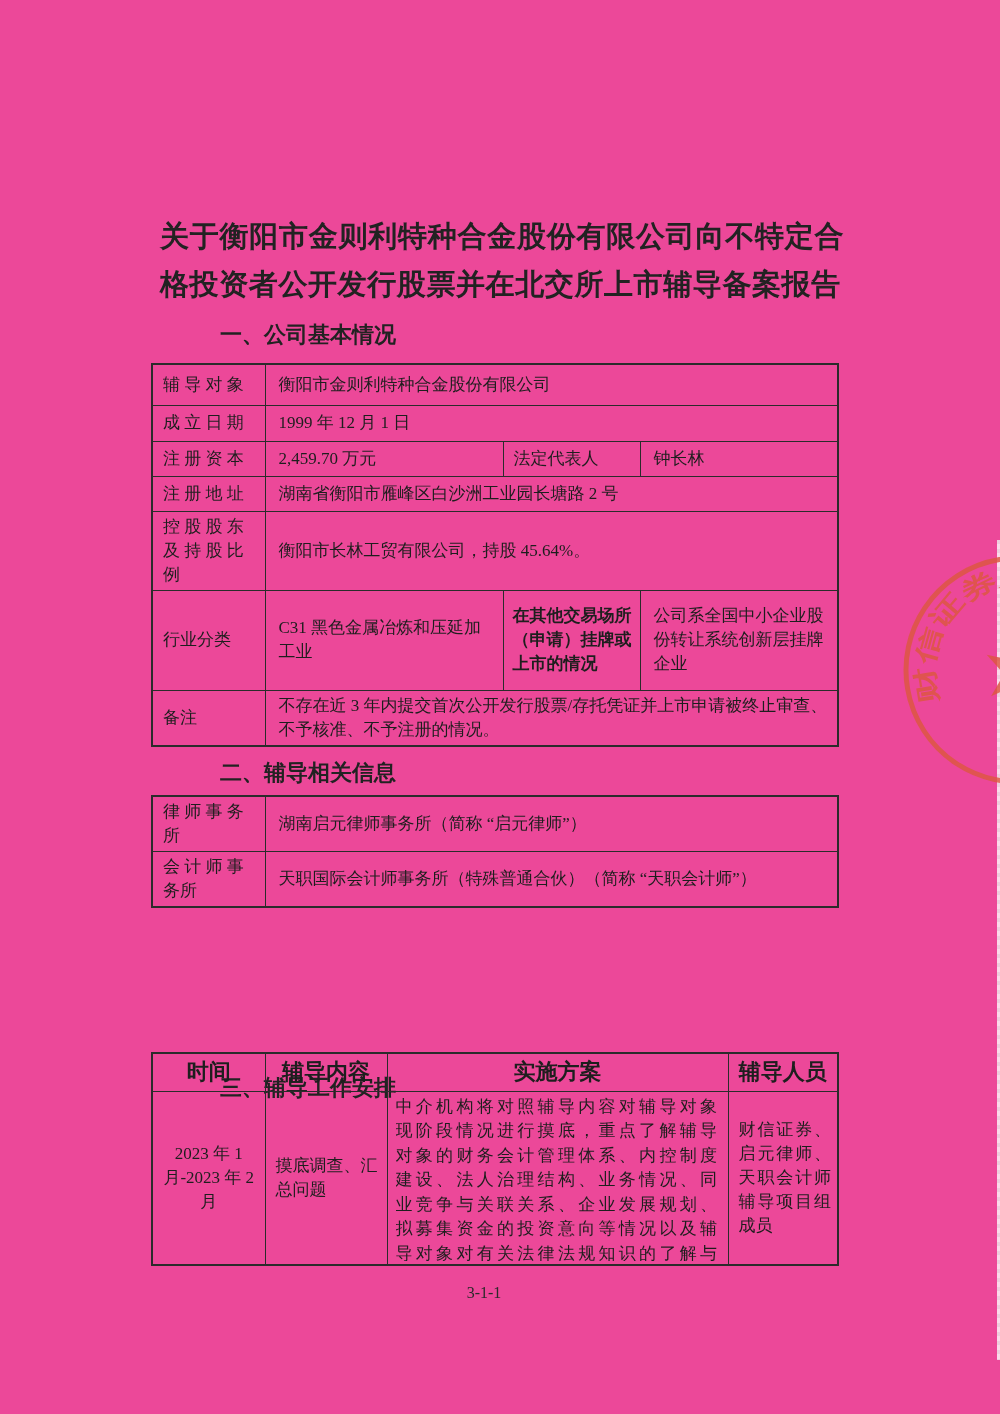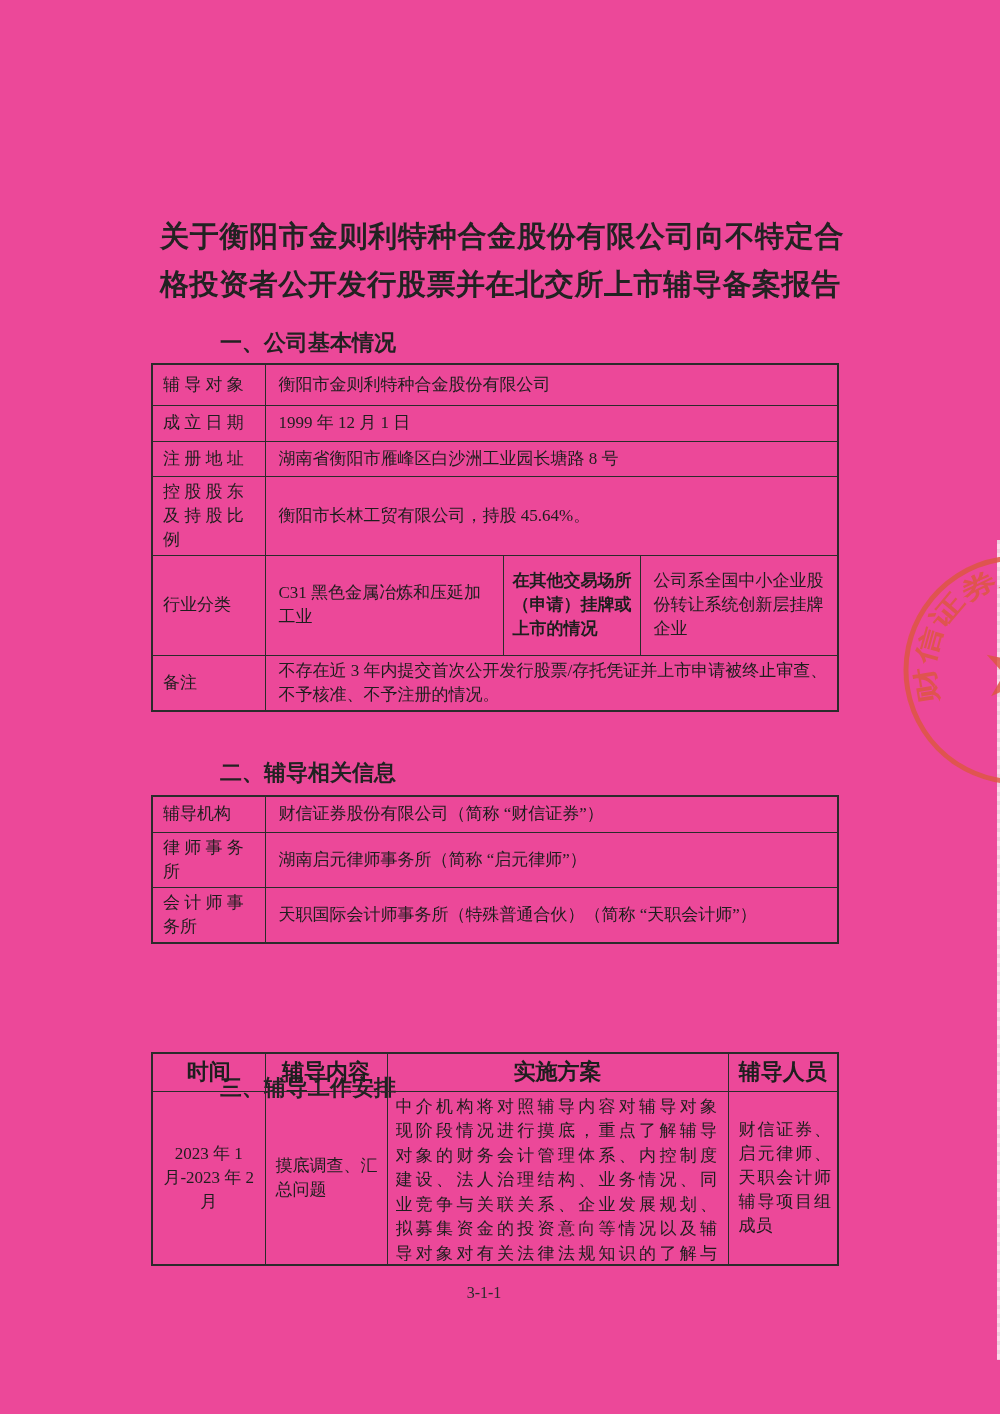--- a/index.html
+++ b/index.html
@@ -27,21 +27,21 @@
     color: #222;
   }
   .sec-heading {
     position: absolute;
     left: 220px;
     font-family: "Liberation Sans", "DejaVu Sans", sans-serif;
     font-weight: 700;
     font-size: 22px;
     color: #222;
   }
-  #h-sec1 { top: 328px; text-align: right; }
+  #h-sec1 { top: 320px; text-align: right; }
   #h-sec2 { top: 758px; }
   #h-sec3 { top: 1073px; }
   
   table.doc {
     position: absolute;
     left: 151px;
     width: 686px;
     border-collapse: collapse;
     table-layout: fixed;
     font-size: 17px;
@@ -143,22 +143,28 @@
     <tbody>
         <tr style="height:41px">
       <td class="lab">辅 导 对 象</td>
       <td class="val" colspan="3">衡阳市金则利特种合金股份有限公司</td>
     </tr>
     <tr style="height:36px">
       <td class="lab">成 立 日 期</td>
       <td class="val" colspan="3">1999 年 12 月 1 日</td>
     </tr>
     <tr style="height:35px">
+      <td class="lab">注 册 资 本</td>
+      <td class="val">2,459.70 万元</td>
+      <td class="lab">法定代表人</td>
+      <td class="val">钟长林</td>
+    </tr>
+    <tr style="height:35px">
       <td class="lab">注 册 地 址</td>
-      <td class="val" colspan="3">湖南省衡阳市雁峰区白沙洲工业园长塘路 8 号</td>
+      <td class="val" colspan="3">湖南省衡阳市雁峰区白沙洲工业园长塘路 2 号</td>
     </tr>
     <tr style="height:68px">
       <td class="lab">控 股 股 东
 及 持 股 比
 例</td>
       <td class="val" colspan="3">衡阳市长林工贸有限公司，持股 45.64%。</td>
     </tr>
     <tr style="height:100px">
       <td class="lab">行业分类</td>
       <td class="val">C31 黑色金属冶炼和压延加工业</td>
@@ -173,24 +179,20 @@
     </table>
 
   <div id="h-sec2" class="sec-heading">二、辅导相关信息</div>
 
   <table id="table2" class="doc">
     <colgroup>
         <col style="width:113px">
         <col style="width:573px">
       </colgroup>
     <tbody>
-    <tr style="height:36px">
-      <td class="lab">辅导机构</td>
-      <td class="val">财信证券股份有限公司（简称 “财信证券”）</td>
-    </tr>
     <tr style="height:54px">
       <td class="lab">律 师 事 务
 所</td>
       <td class="val">湖南启元律师事务所（简称 “启元律师”）</td>
     </tr>
     <tr style="height:54px">
       <td class="lab">会 计 师 事
 务所</td>
       <td class="val">天职国际会计师事务所（特殊普通合伙）（简称 “天职会计师”）</td>
     </tr>

